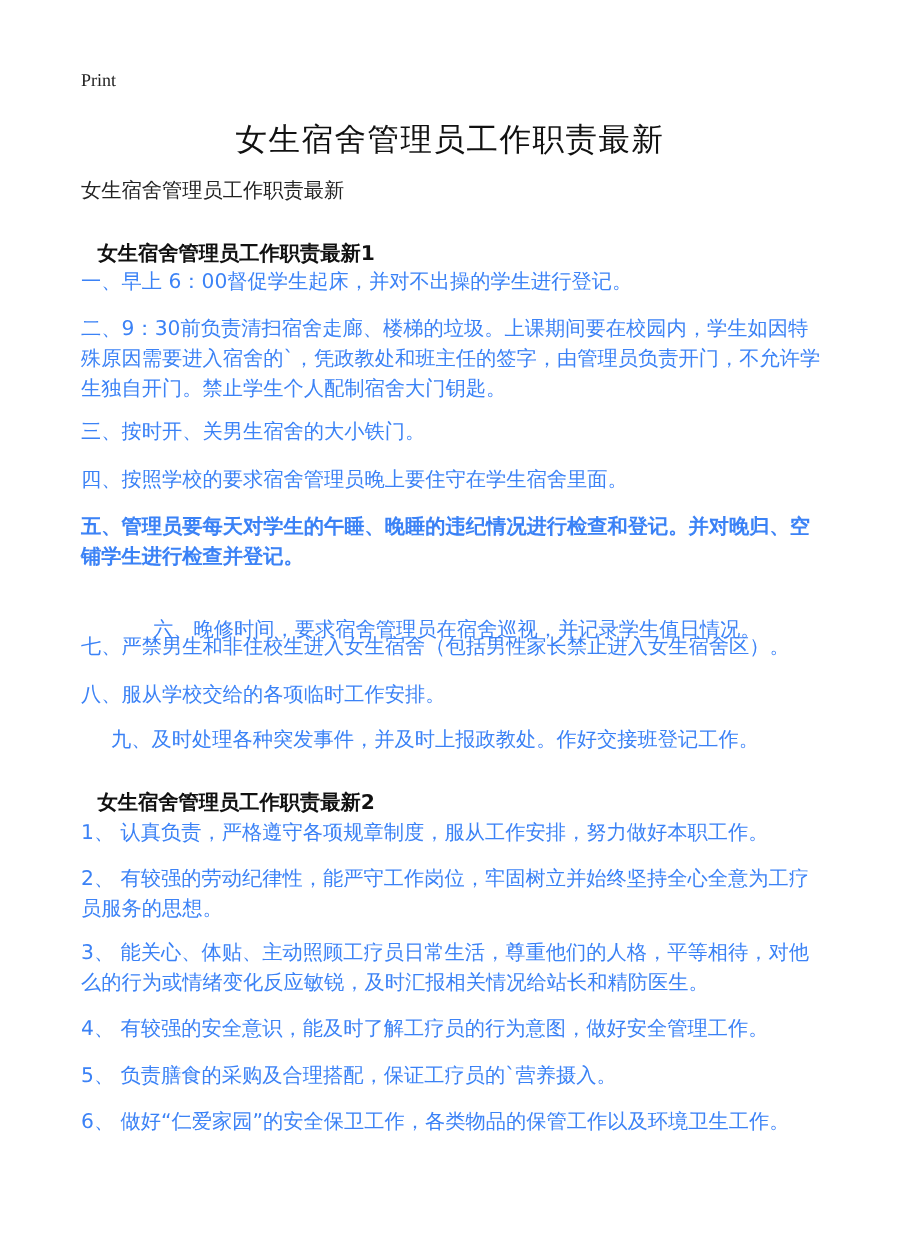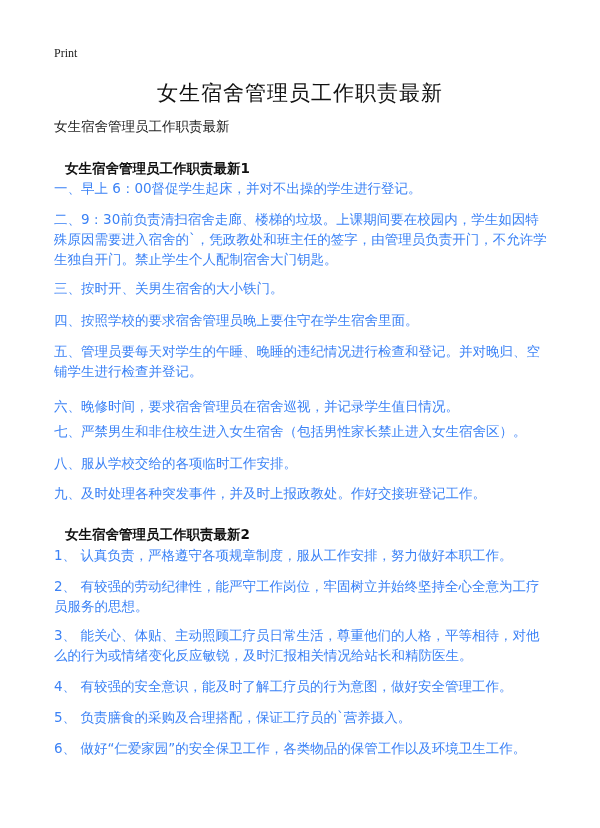--- a/index.html
+++ b/index.html
@@ -78,25 +78,25 @@
   <h1 class="doc-title">女生宿舍管理员工作职责最新</h1>
 
   <div class="subtitle">女生宿舍管理员工作职责最新</div>
 
   <h2 class="section-heading" style="top:149px;">女生宿舍管理员工作职责最新1</h2>
 
   <p class="para" style="top:178px;">一、早上 6：00督促学生起床，并对不出操的学生进行登记。</p>
   <p class="para" style="top:209px;">二、9：30前负责清扫宿舍走廊、楼梯的垃圾。上课期间要在校园内，学生如因特殊原因需要进入宿舍的`，凭政教处和班主任的签字，由管理员负责开门，不允许学生独自开门。禁止学生个人配制宿舍大门钥匙。</p>
   <p class="para" style="top:278px;">三、按时开、关男生宿舍的大小铁门。</p>
   <p class="para" style="top:310px;">四、按照学校的要求宿舍管理员晚上要住守在学生宿舍里面。</p>
-  <p class="para" style="top:341px;">五、管理员要每天对学生的午睡、晚睡的违纪情况进行检查和登记。并对晚归、空铺学生进行检查并登记。</p>
-  <p class="para" style="top:396px;">六、晚修时间，要求宿舍管理员在宿舍巡视，并记录学生值日情况。</p>
+  <p class="para" style="top:341px;font-weight:bold;">五、管理员要每天对学生的午睡、晚睡的违纪情况进行检查和登记。并对晚归、空铺学生进行检查并登记。</p>
+  <p class="para" style="top:410px;margin-left:48px;">六、晚修时间，要求宿舍管理员在宿舍巡视，并记录学生值日情况。</p>
   <p class="para" style="top:421px;">七、严禁男生和非住校生进入女生宿舍（包括男性家长禁止进入女生宿舍区）。</p>
   <p class="para" style="top:453px;">八、服从学校交给的各项临时工作安排。</p>
-  <p class="para" style="top:483px;">九、及时处理各种突发事件，并及时上报政教处。作好交接班登记工作。</p>
+  <p class="para" style="top:483px;margin-left:20px;">九、及时处理各种突发事件，并及时上报政教处。作好交接班登记工作。</p>
 
   <h2 class="section-heading" style="top:515px;">女生宿舍管理员工作职责最新2</h2>
 
   <p class="para" style="top:545px;">1、 认真负责，严格遵守各项规章制度，服从工作安排，努力做好本职工作。</p>
   <p class="para" style="top:576px;">2、 有较强的劳动纪律性，能严守工作岗位，牢固树立并始终坚持全心全意为工疗员服务的思想。</p>
   <p class="para" style="top:625px;">3、 能关心、体贴、主动照顾工疗员日常生活，尊重他们的人格，平等相待，对他么的行为或情绪变化反应敏锐，及时汇报相关情况给站长和精防医生。</p>
   <p class="para" style="top:676px;">4、 有较强的安全意识，能及时了解工疗员的行为意图，做好安全管理工作。</p>
   <p class="para" style="top:707px;">5、 负责膳食的采购及合理搭配，保证工疗员的`营养摄入。</p>
   <p class="para" style="top:738px;">6、 做好“仁爱家园”的安全保卫工作，各类物品的保管工作以及环境卫生工作。</p>
 

